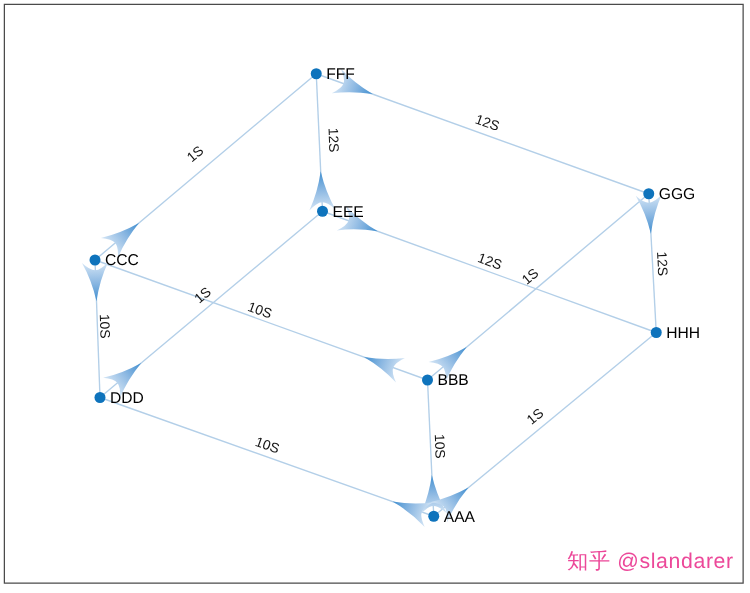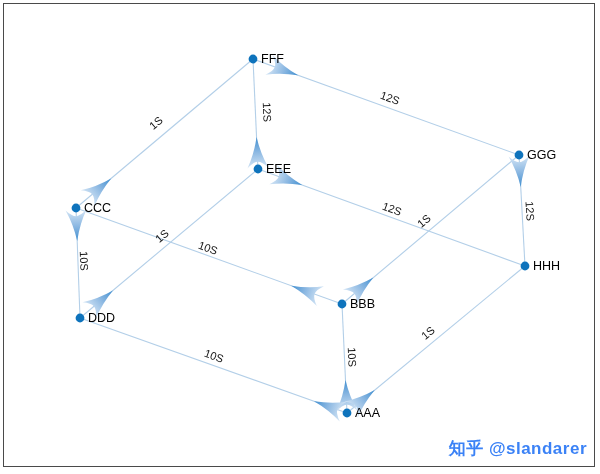--- a/index.html
+++ b/index.html
@@ -2,21 +2,21 @@
 <html><head>
 <meta charset="utf-8">
 <style>
   html,body{margin:0;padding:0;background:#ffffff;}
   .figure{position:relative;width:600px;height:474px;background:#ffffff;overflow:hidden;
           font-family:"Liberation Sans",sans-serif;}
   .axes-border{position:absolute;left:3px;top:3px;width:592px;height:464px;
                border:1px solid #4a4a4a;box-sizing:border-box;}
   .graph-canvas{position:absolute;left:0;top:0;}
   .watermark{position:absolute;top:438px;right:13px;font-size:17px;line-height:22px;
-             color:#3b82f6;letter-spacing:0.5px;white-space:nowrap;font-weight:bold;}
+             color:#ec4899;letter-spacing:0.5px;white-space:nowrap;}
 </style>
 </head>
 <body>
 
 <div class="figure">
   <div class="axes-border"></div>
   <svg class="graph-canvas" width="600" height="474" viewBox="0 0 600 474">
       <defs>
         <linearGradient id="arrowGrad" gradientUnits="userSpaceOnUse" x1="0" y1="0" x2="30" y2="0">
           <stop offset="0" stop-color="#cfe2f4"></stop>

